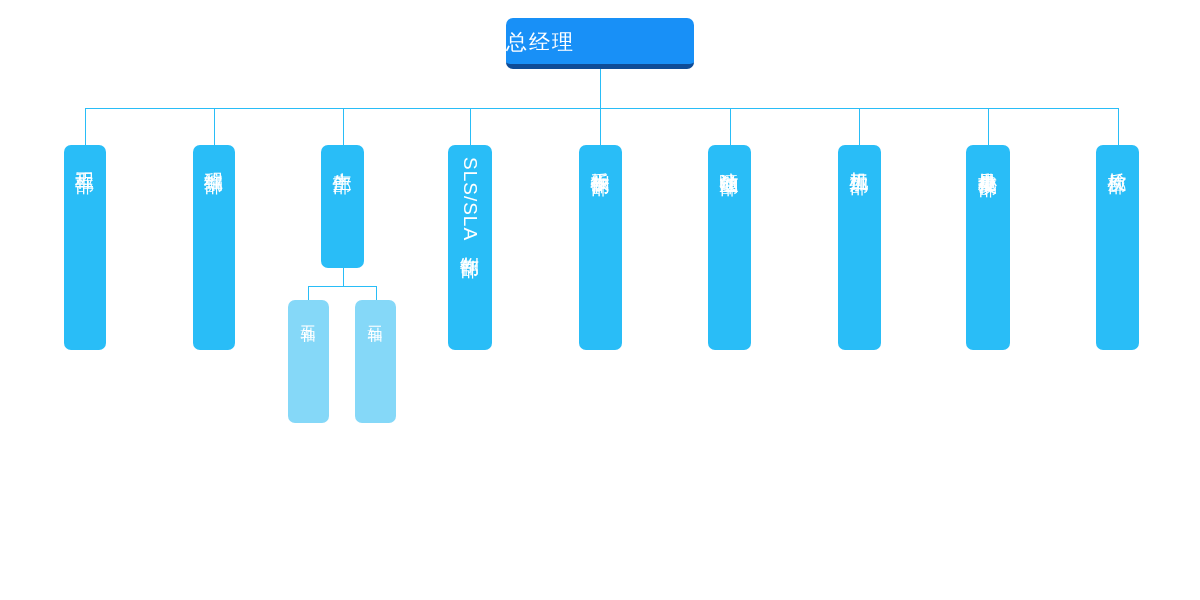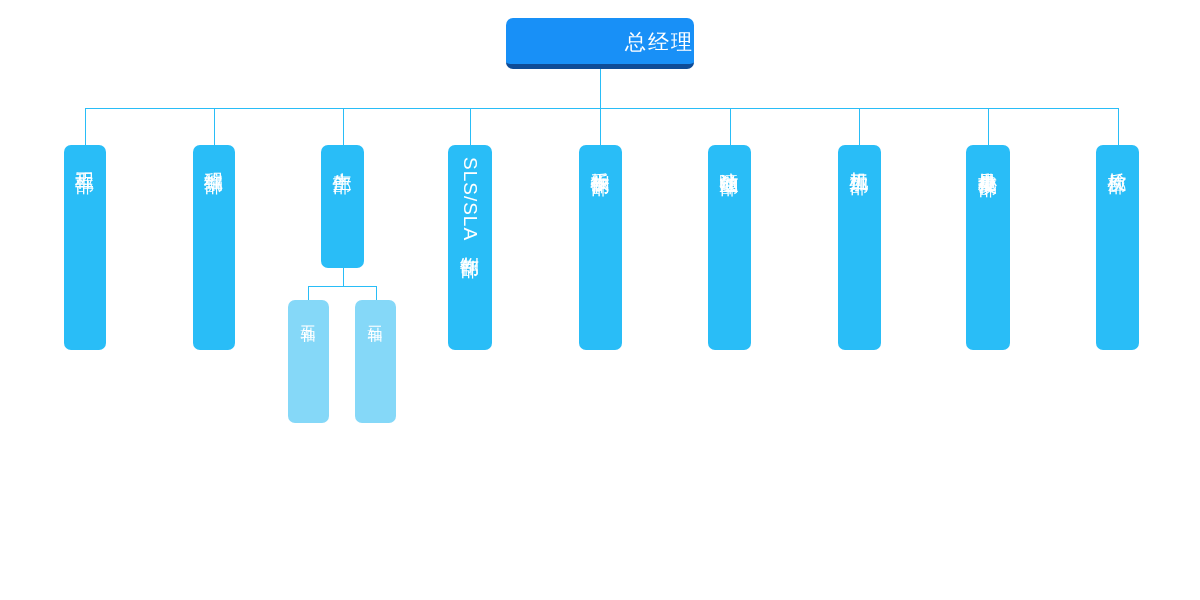--- a/index.html
+++ b/index.html
@@ -28,21 +28,21 @@
 
   
   .root-node {
     position: absolute;
     box-sizing: border-box;
     background: #1890F7;
     border-bottom: 5px solid #0E4C97;
     border-radius: 7px;
     display: flex;
     align-items: center;
-    justify-content: flex-end;
+    justify-content: flex-start;
     color: #ffffff;
     letter-spacing: 2px;
   }
   .root-label {
     font-size: 21px;
     line-height: 1;
     color: #ffffff;
     white-space: nowrap;
   }
 

